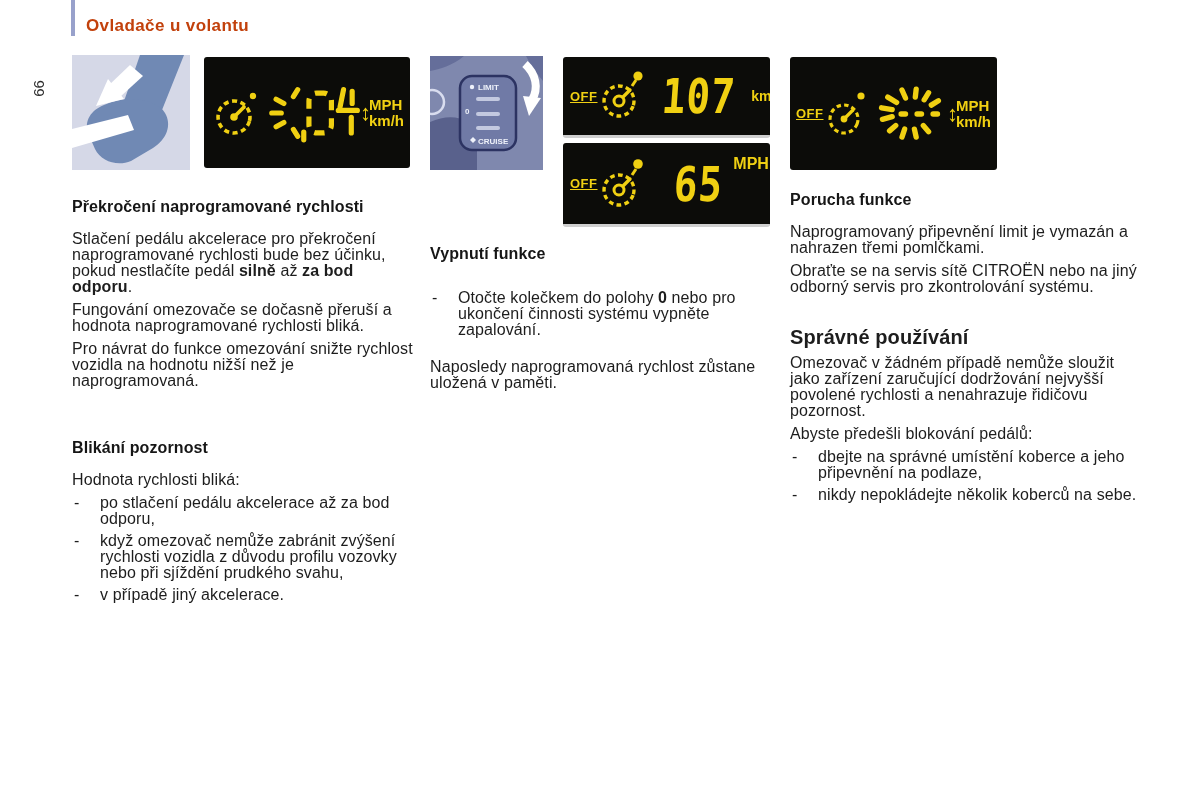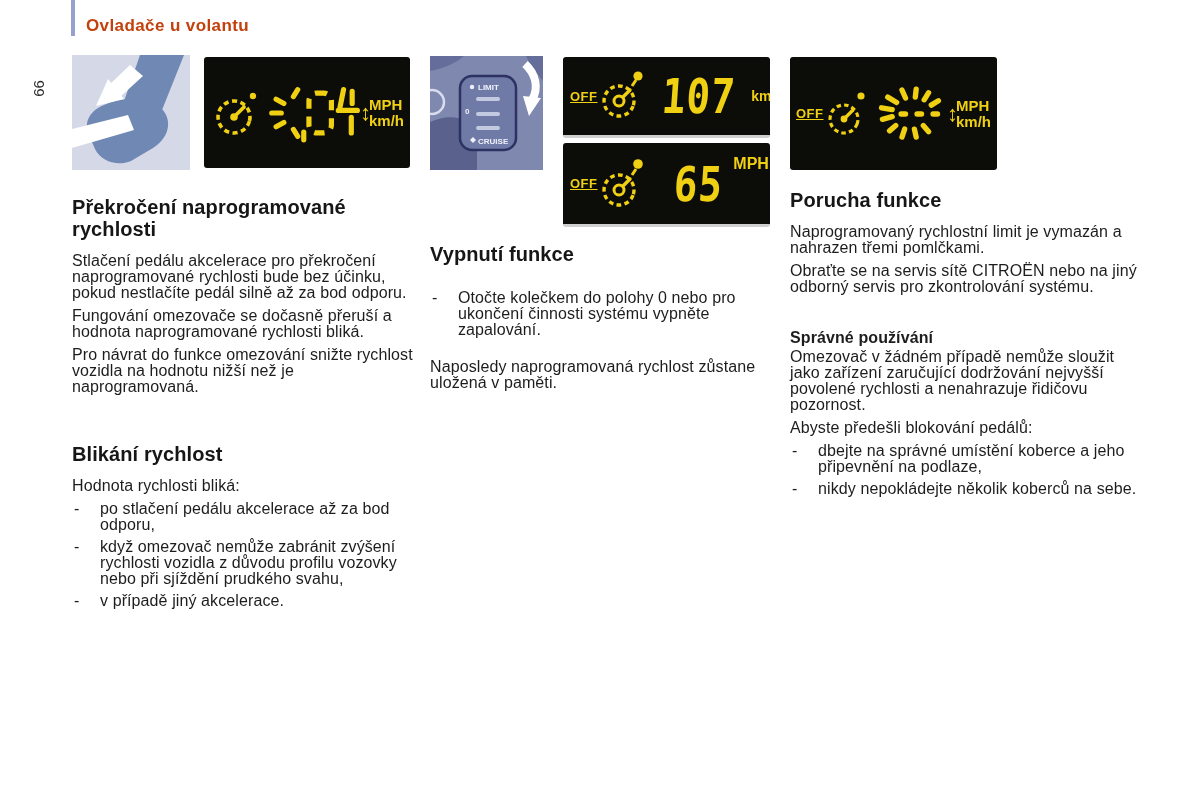--- a/index.html
+++ b/index.html
@@ -36,31 +36,31 @@
   .unit-stack{display:flex;align-items:center;flex:0 0 auto;margin-left:-6px;}
   .unit-arrow{font-size:22px;font-weight:bold;line-height:1;margin-right:-2px;}
   .unit-col{display:flex;flex-direction:column;font-size:15px;font-weight:bold;line-height:16px;}
   .gauge{flex:0 0 auto;}
 
   
   .col{position:absolute;font-size:16px;line-height:16px;letter-spacing:.1px;}
   .col1{left:72px;top:196px;width:342px;}
   .col2{left:430px;top:243px;width:342px;}
   .col3{left:790px;top:189px;width:348px;}
-  .col h2{font-size:20px;line-height:22px;font-weight:bold;margin:0 0 13px 0;color:#161616;}
+  .col h2{font-size:16px;line-height:22px;font-weight:bold;margin:0 0 13px 0;color:#161616;}
   .col2 h2{margin-bottom:25px;}
   .col3 h2{}
-  .col h3{font-size:16px;line-height:17px;font-weight:bold;margin:0 0 3px 0;}
+  .col h3{font-size:20px;line-height:17px;font-weight:bold;margin:0 0 9px 0;}
   .col p{margin:0 0 7px 0;}
   .h-blink{margin-top:48px !important;}
   .h-use{margin-top:34px !important;}
   ul.dashes{list-style:none;margin:3px 0 0 0;padding:0;}
   ul.dashes li{position:relative;padding-left:28px;margin:0 0 6px 0;}
   ul.dashes .dash{position:absolute;left:2px;top:0;}
-  .b{font-weight:normal;}
+  .b{font-weight:bold;}
 </style>
 </head>
 <body>
 
 <div class="accent-bar"></div>
 <h1 class="page-title">Ovladače u volantu</h1>
 <div class="page-num">66</div>
 
 <div class="fig fig-pedal">
   <svg width="118" height="115" viewBox="0 0 118 115">
@@ -189,21 +189,21 @@
     </span>
   </div>
 </div>
 
 <div class="col col1">
   <h2>Překročení naprogramované rychlosti</h2>
   <p><span>Stlačení pedálu akcelerace pro překročení naprogramované rychlosti bude bez účinku, pokud nestlačíte pedál </span><span class="b">silně</span><span> až </span><span class="b">za bod odporu</span><span>.</span></p>
   <p>Fungování omezovače se dočasně přeruší a hodnota naprogramované rychlosti bliká.</p>
   <p>Pro návrat do funkce omezování snižte rychlost vozidla na hodnotu nižší než je naprogramovaná.</p>
 
-  <h2 class="h-blink">Blikání rychlost</h2>
+  <h2 class="h-blink">Blikání pozornost</h2>
   <p>Hodnota rychlosti bliká:</p>
   <ul class="dashes">
     <li>
       <span class="dash">-</span>
       <span>po stlačení pedálu akcelerace až za bod odporu,</span></li>
     <li>
       <span class="dash">-</span>
       <span>když omezovač nemůže zabránit zvýšení rychlosti vozidla z důvodu profilu vozovky nebo při sjíždění prudkého svahu,</span></li>
     <li>
       <span class="dash">-</span>
@@ -216,21 +216,21 @@
   <ul class="dashes">
     <li>
       <span class="dash">-</span>
       <span><span>Otočte kolečkem do polohy </span><span class="b">0</span><span> nebo pro ukončení činnosti systému vypněte zapalování.</span></span></li>
   </ul>
   <p style="margin-top:21px;">Naposledy naprogramovaná rychlost zůstane uložená v paměti.</p>
 </div>
 
 <div class="col col3">
   <h2>Porucha funkce</h2>
-  <p>Naprogramovaný rychlostní limit je vymazán a nahrazen třemi pomlčkami.</p>
+  <p>Naprogramovaný připevnění limit je vymazán a nahrazen třemi pomlčkami.</p>
   <p>Obraťte se na servis sítě CITROËN nebo na jiný odborný servis pro zkontrolování systému.</p>
 
   <h3 class="h-use">Správné používání</h3>
   <p>Omezovač v žádném případě nemůže sloužit jako zařízení zaručující dodržování nejvyšší povolené rychlosti a nenahrazuje řidičovu pozornost.</p>
   <p>Abyste předešli blokování pedálů:</p>
   <ul class="dashes">
     <li>
       <span class="dash">-</span>
       <span>dbejte na správné umístění koberce a jeho připevnění na podlaze,</span></li>
     <li>

